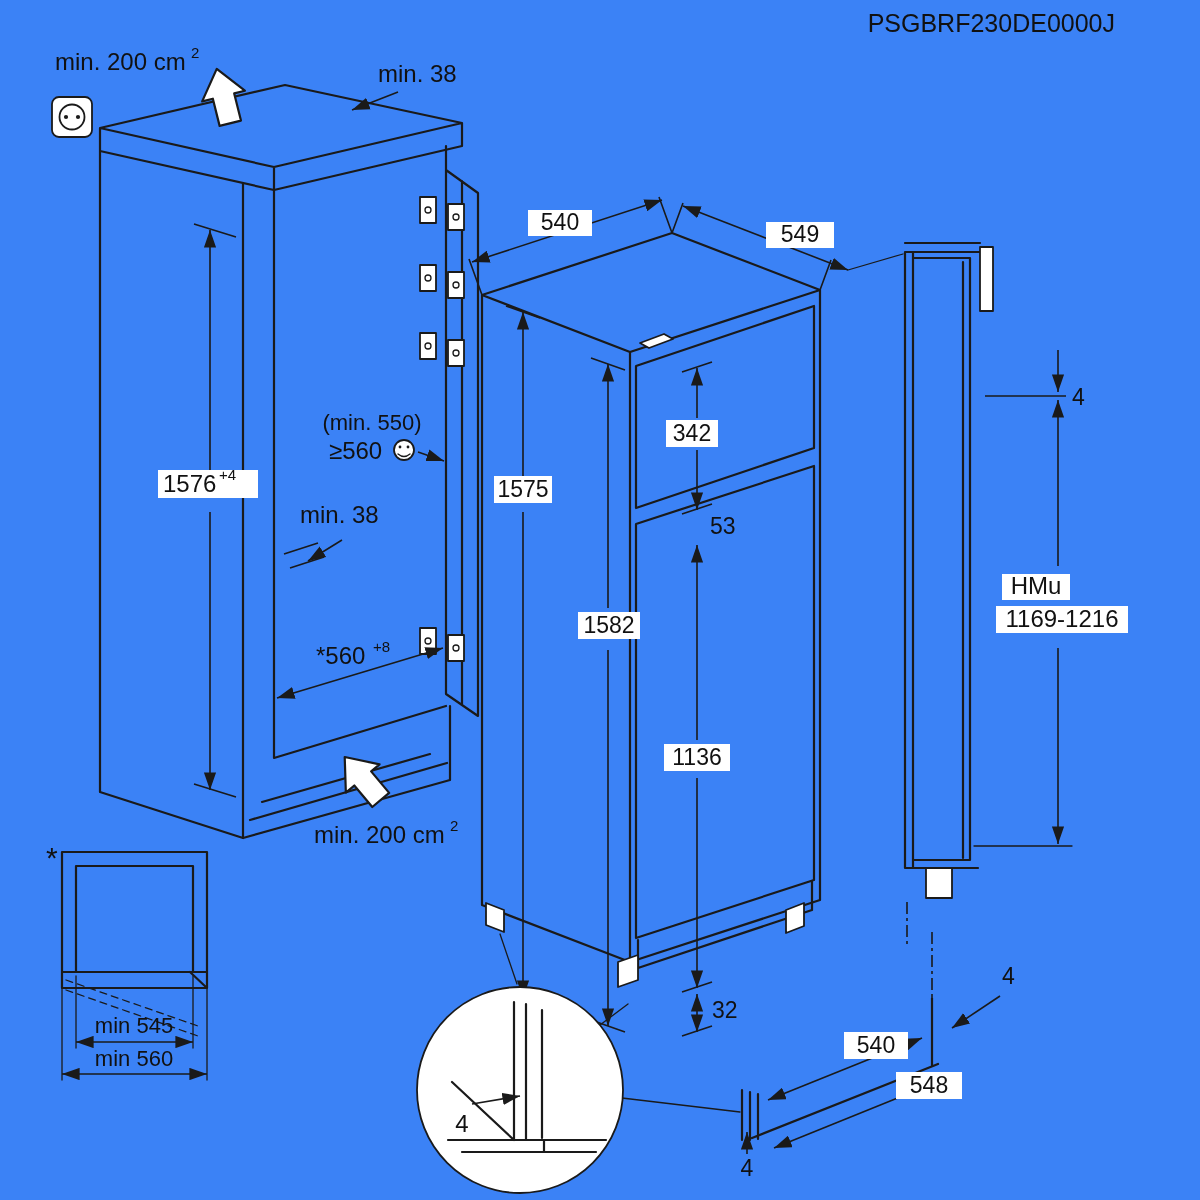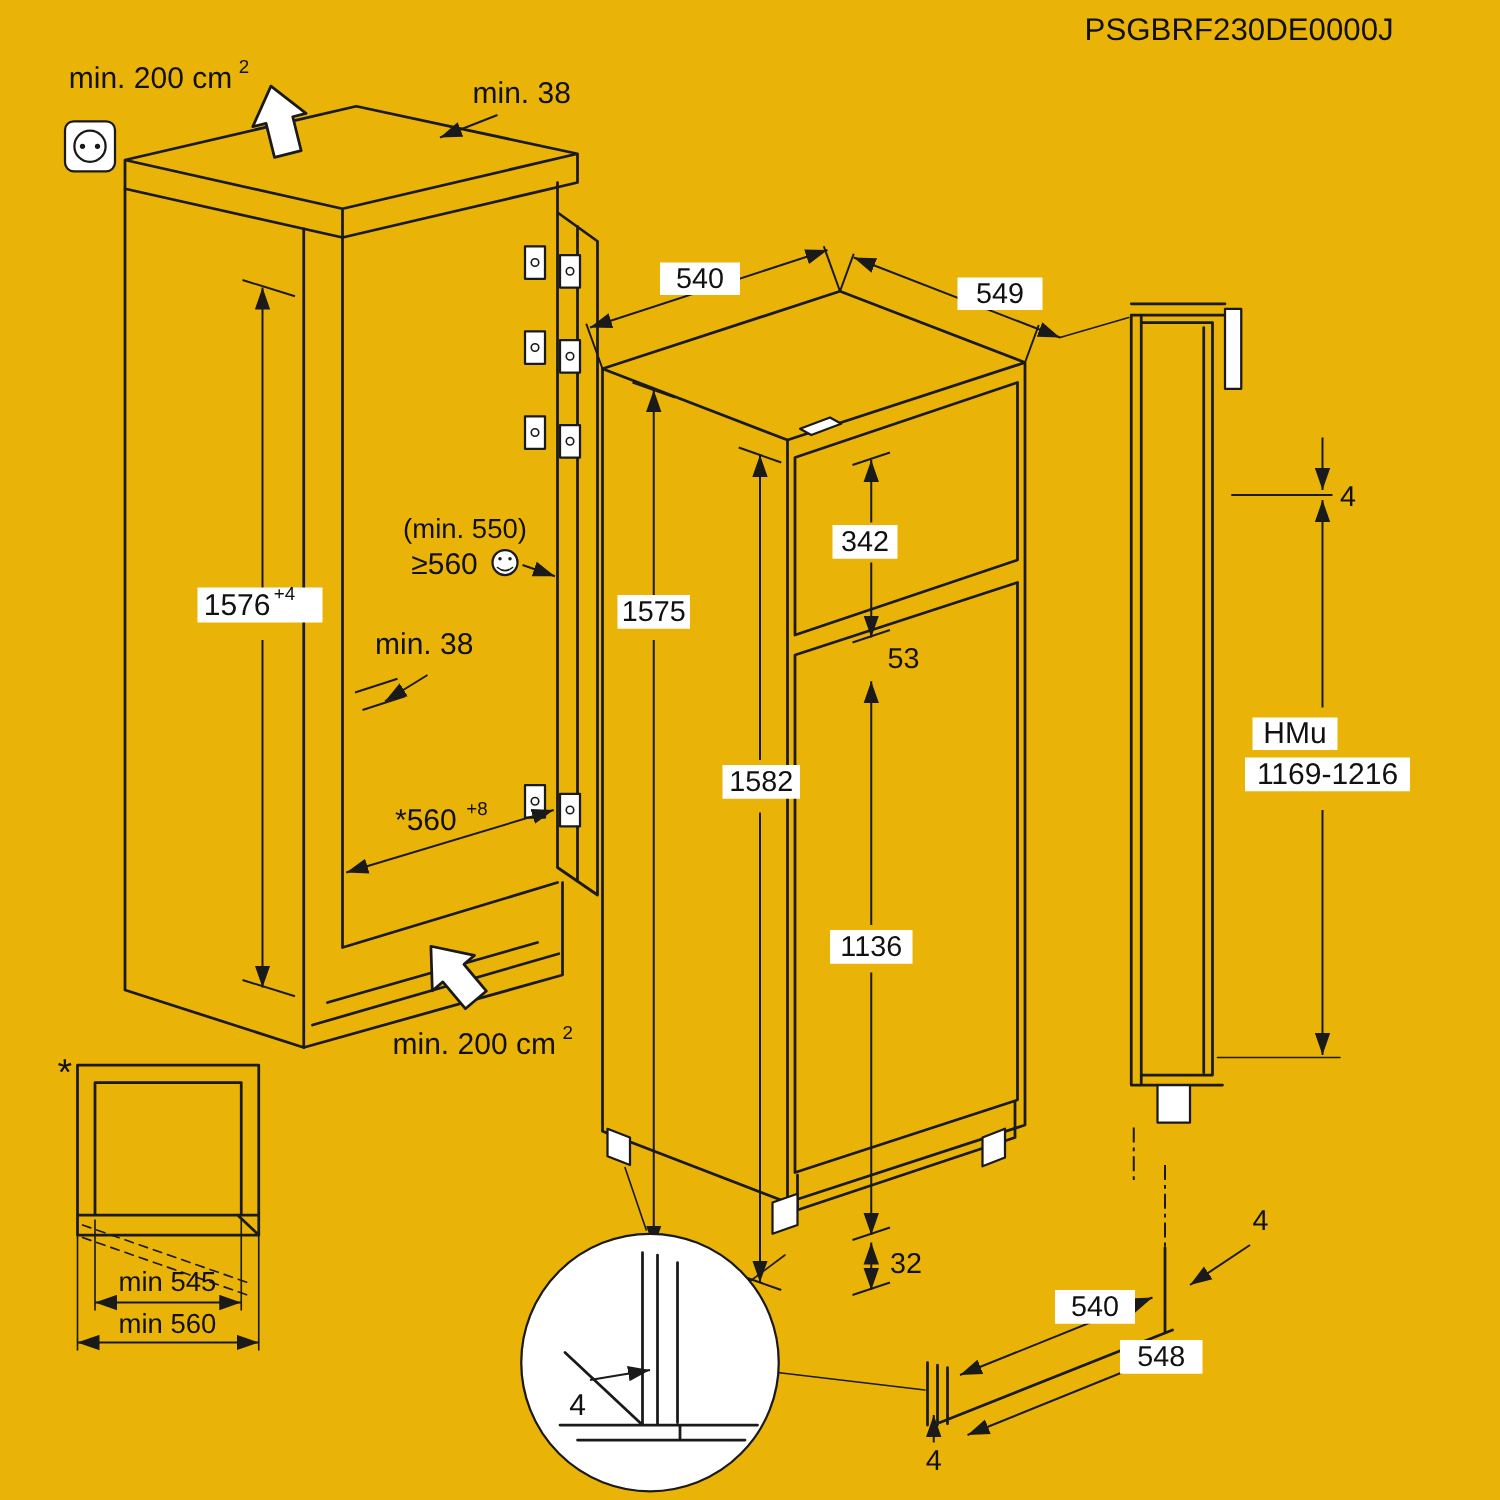--- a/index.html
+++ b/index.html
@@ -1,16 +1,16 @@
 <!DOCTYPE html>
 <html><head>
 <meta charset="utf-8">
 <style>
   html,body{margin:0;padding:0;background:#fff;}
-  .stage{position:relative;width:1200px;height:1200px;background:#eab308;overflow:hidden;}
+  .stage{position:relative;width:1200px;height:1200px;background:#3b82f6;overflow:hidden;}
   .ln{fill:none;stroke:#1a1a1a;stroke-width:2.2;stroke-linejoin:round;stroke-linecap:round;}
   .lnt{fill:none;stroke:#1a1a1a;stroke-width:1.3;stroke-linecap:round;}
   .dim{fill:none;stroke:#1a1a1a;stroke-width:1.6;}
   .fw{fill:#fff;stroke:#1a1a1a;stroke-width:2.2;stroke-linejoin:round;}
   .fw2{fill:#fff;stroke:#1a1a1a;stroke-width:1.8;stroke-linejoin:round;}
   .dot{fill:#1a1a1a;stroke:none;}
   .bg{fill:#fff;stroke:none;}
   .lbl{font-family:"Liberation Sans",sans-serif;font-size:23px;fill:#111;}
   .big{font-size:24px;}
   .sup{font-size:15px;}

